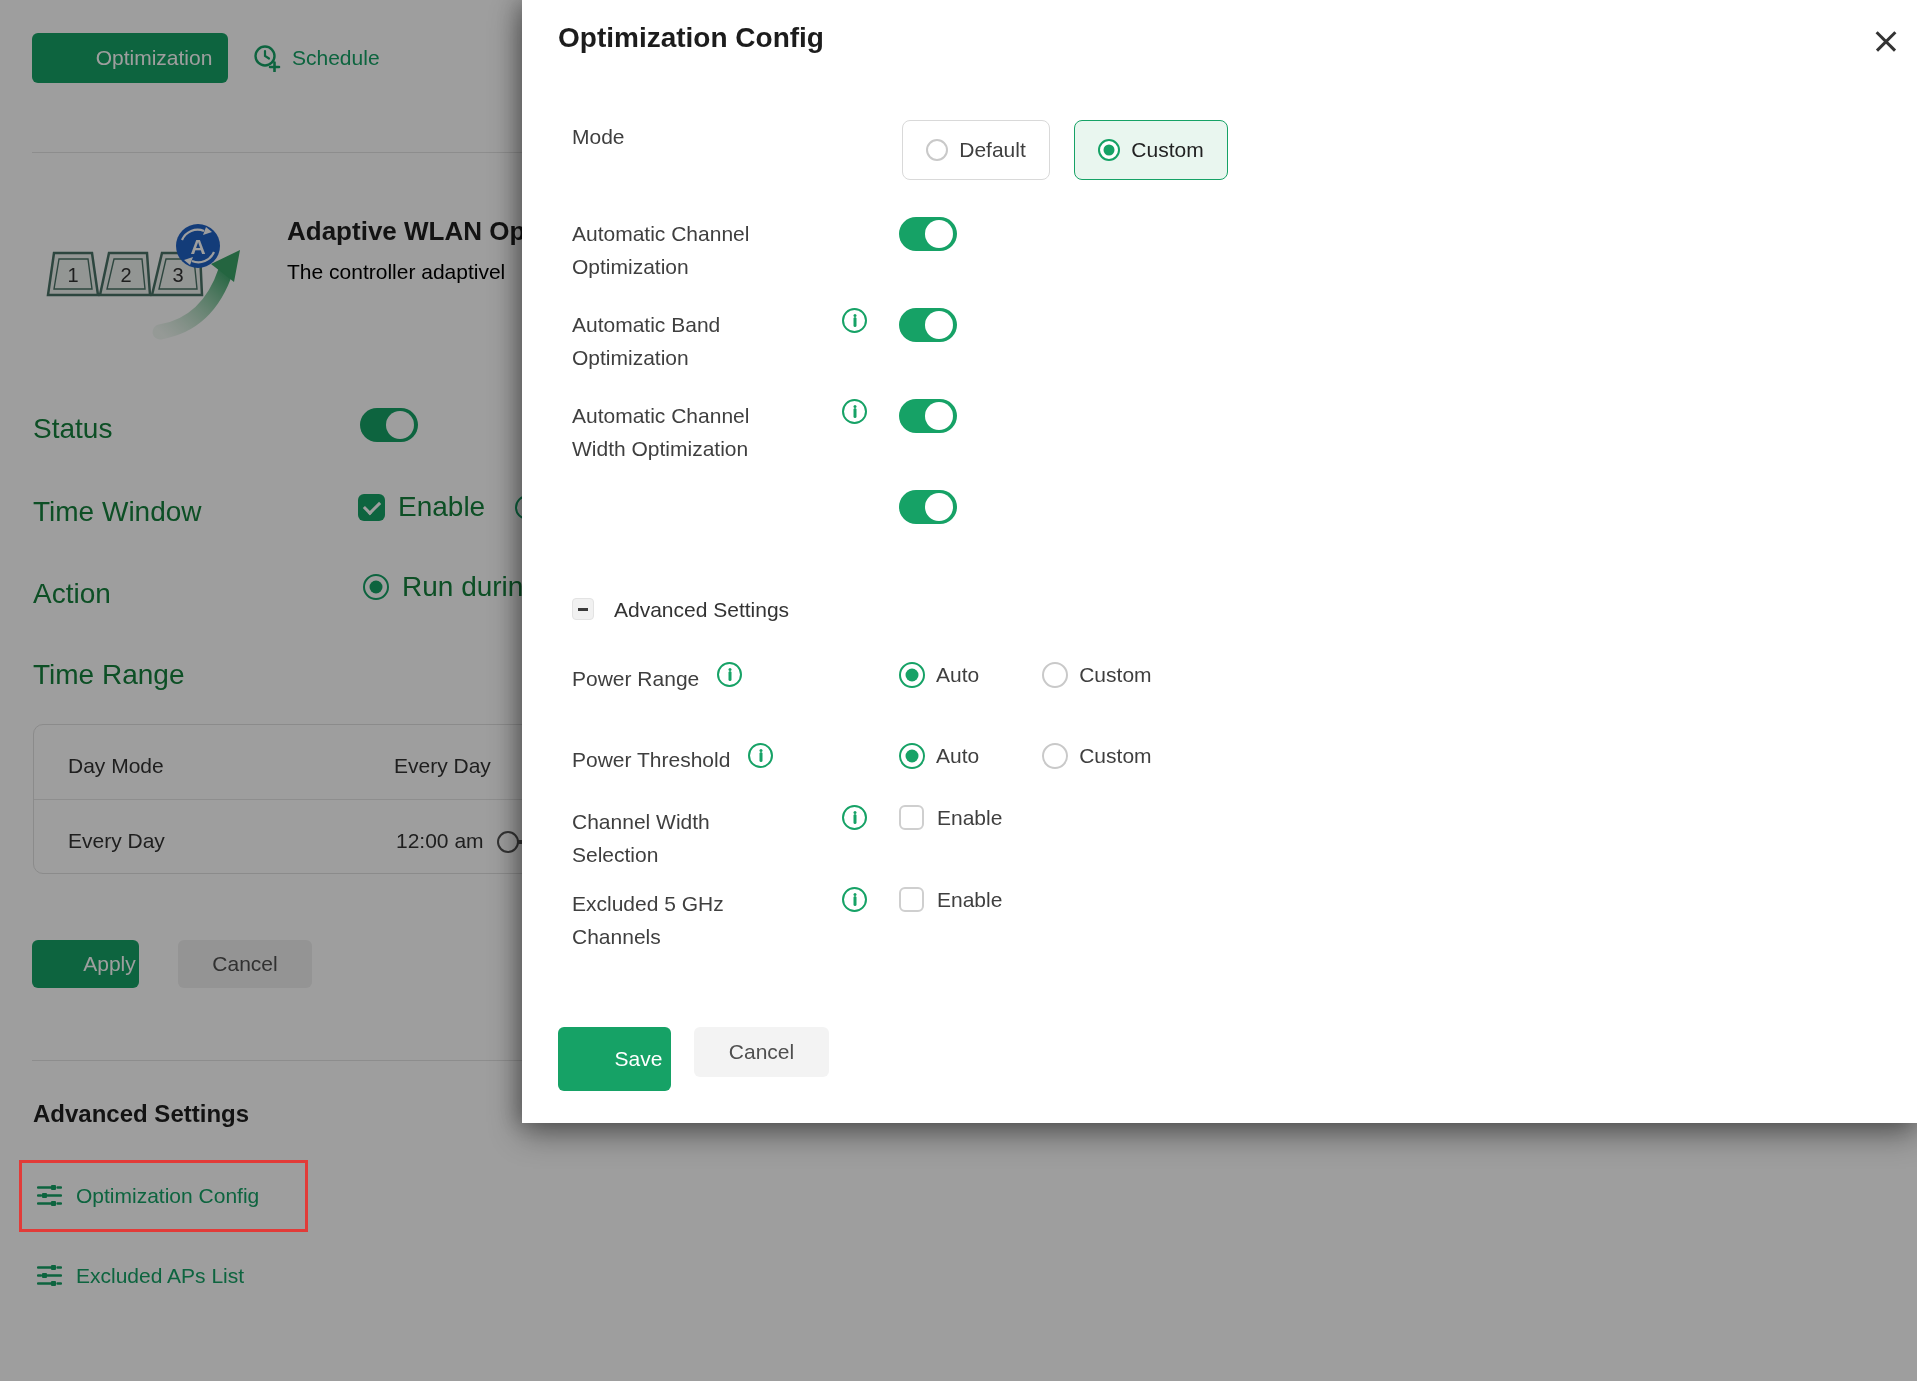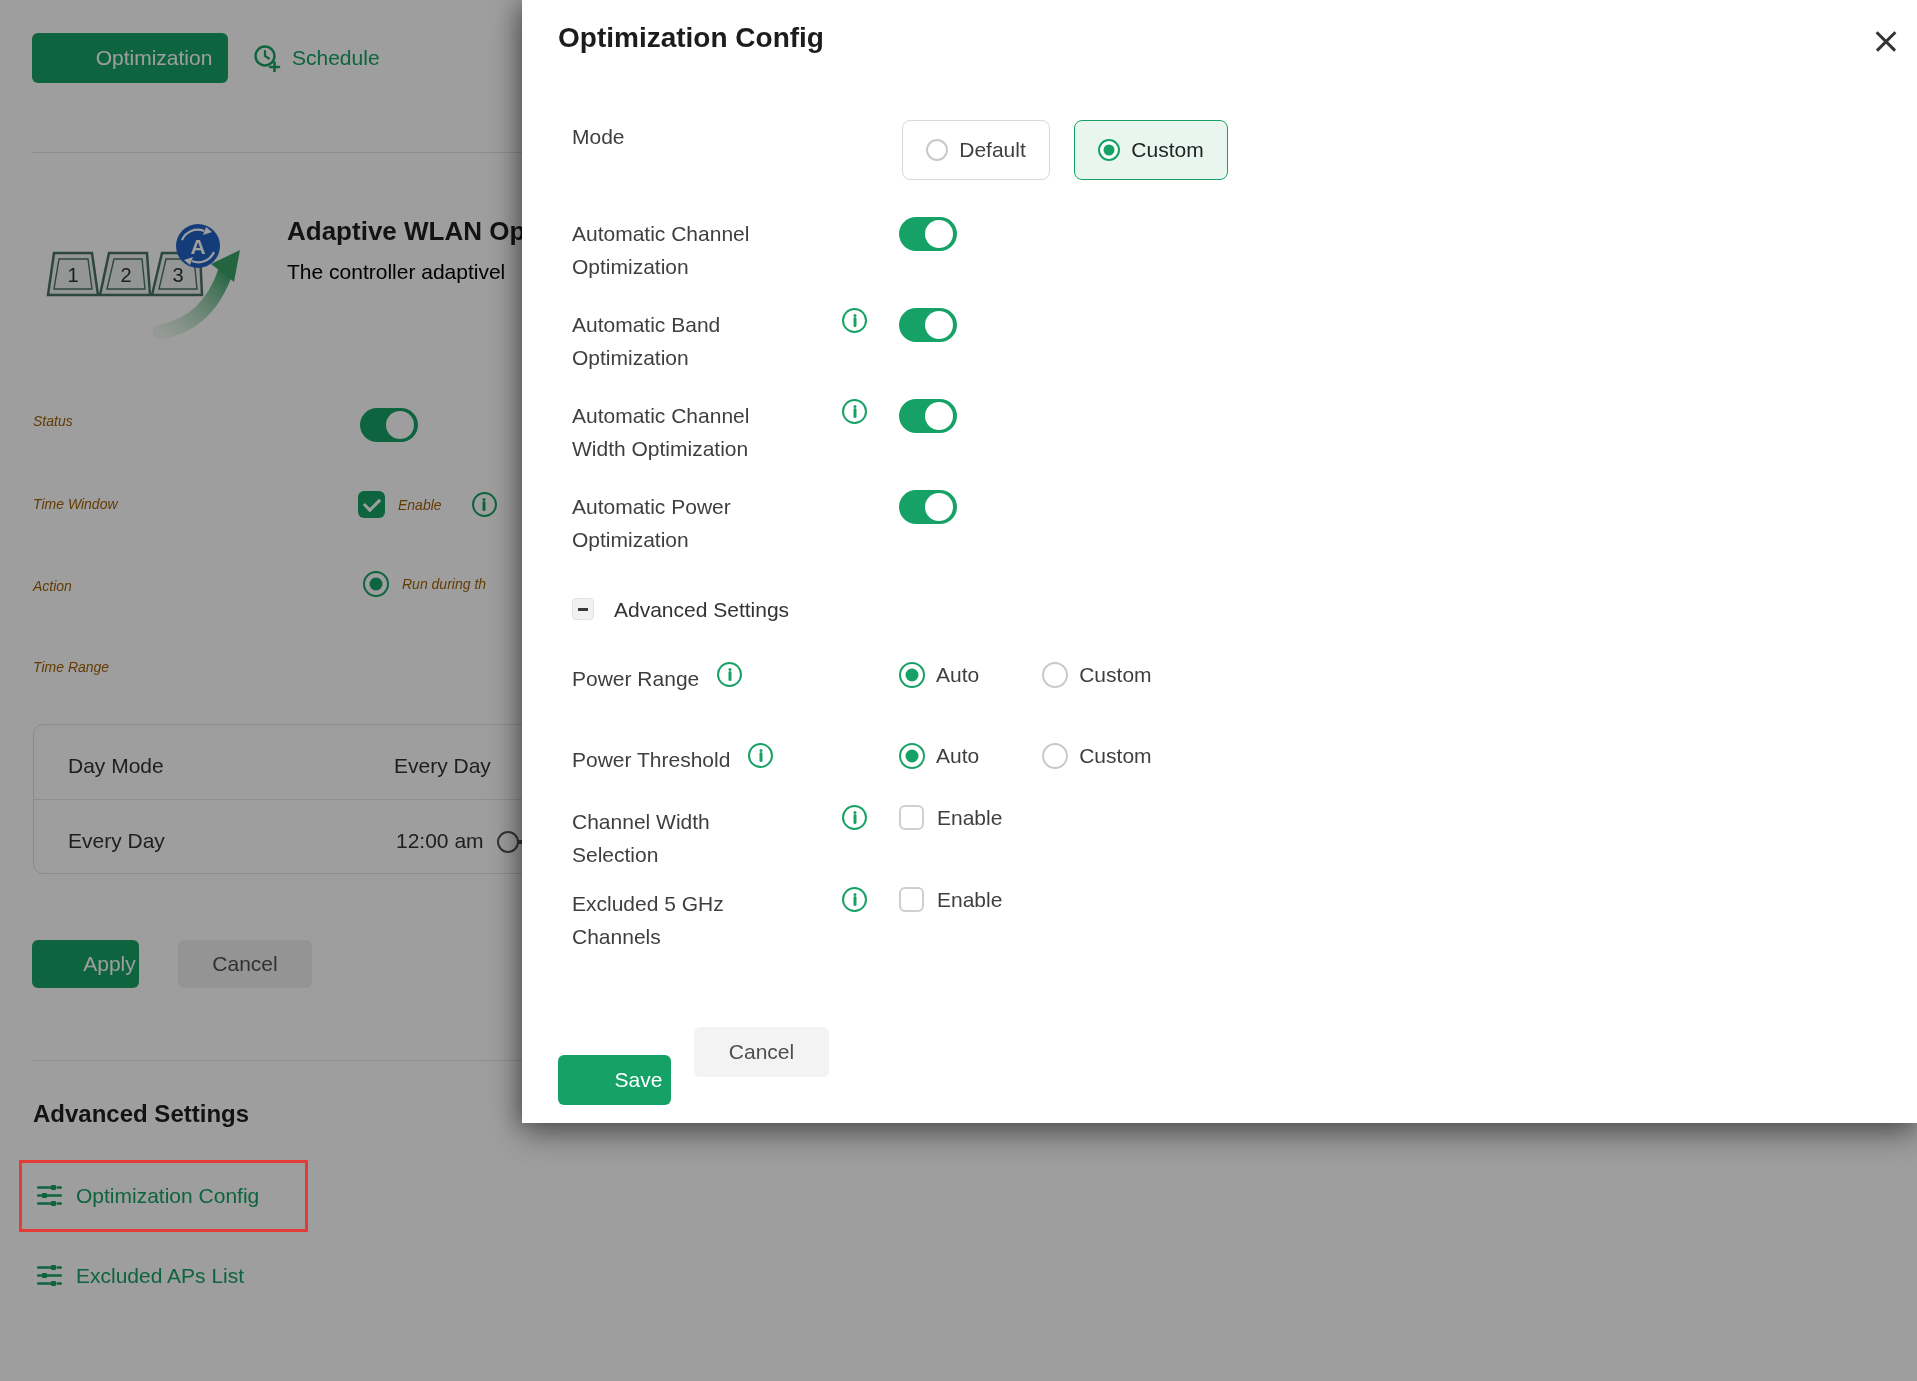--- a/index.html
+++ b/index.html
@@ -2,21 +2,21 @@
 <html><head>
 <meta charset="utf-8">
 <style>
   html,body{margin:0;padding:0;background:#777;}
   *{box-sizing:border-box;font-family:"Liberation Sans", sans-serif;}
   .stage{position:relative;width:1917px;height:1381px;overflow:hidden;background:#fff;}
 
   
   .page{position:absolute;inset:0;background:#fff;}
   .abs{position:absolute;}
-  .lbl-left{font-size:14px;color:#a16207;font-style:italic;}
+  .lbl-left{font-size:28px;color:#15803d;}
   .green{color:#16a266;}
 
   .btn-primary{display:flex;align-items:center;justify-content:center;background:#16a266;color:#fff;
     border-radius:6px;font-size:21px;padding-left:48px;}
   .btn-plain{display:flex;align-items:center;justify-content:center;background:#efefef;color:#4f4f4f;
     border-radius:6px;font-size:21px;}
 
   .divider{position:absolute;height:1px;background:#e4e4e4;}
 
   .hero-title{font-size:26px;font-weight:bold;color:#1f1f1f;white-space:nowrap;}
@@ -91,21 +91,21 @@
 
   .opt{display:flex;align-items:center;gap:11px;font-size:21px;color:#3f3f3f;}
   .opt + .opt{margin-left:63px;}
 
   .minusbox{position:relative;width:22px;height:22px;border-radius:4px;background:#f1f1f1;border:1px solid #e3e3e3;flex:none;}
   .minusbox::after{content:"";position:absolute;left:5px;top:9px;width:10px;height:2.5px;background:#3a3a3a;}
   .adv-hdr-txt{margin-left:20px;font-size:21px;color:#333;}
 
   .cb-label{margin-left:13px;font-size:21px;color:#3f3f3f;}
 
-  .btn-save{width:113px;height:50px;margin-top:28px;}
+  .btn-save{width:113px;height:64px;}
   .btn-cancel2{width:135px;height:50px;background:#f3f3f3;}
   .btn-row{position:absolute;left:36px;top:1027px;display:flex;gap:23px;}
 </style>
 </head>
 <body>
 
 <div class="stage">
 
   <div class="page">
 
@@ -256,21 +256,20 @@
 
     <div class="drow" style="top:399px;height:66px;">
       <div class="lbl">Automatic Channel Width Optimization</div>
       <span class="ic-info info-slot"></span>
       <div class="ctrl">
           <span class="toggle"></span>
         </div>
     </div>
 
     <div class="drow" style="top:490px;height:66px;">
-      <div class="lbl">Automatic Power Optimization</div>
       <div class="ctrl">
           <span class="toggle"></span>
         </div>
     </div>
 
     <div class="drow" style="top:598px;height:24px;">
       <span class="minusbox"></span>
       <span class="adv-hdr-txt">Advanced Settings</span>
     </div>
 

